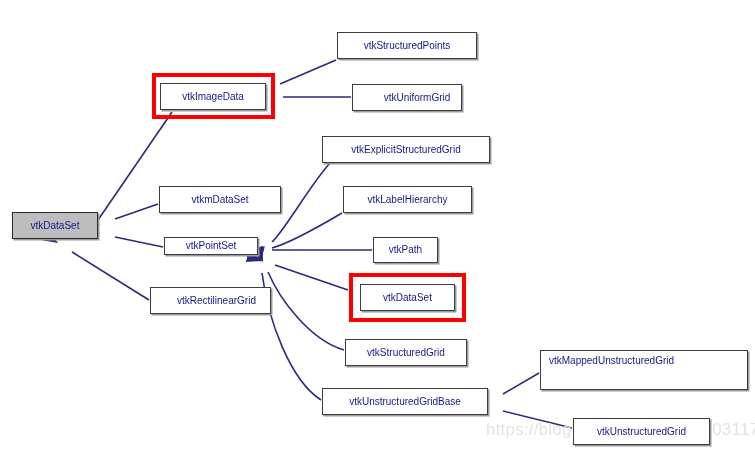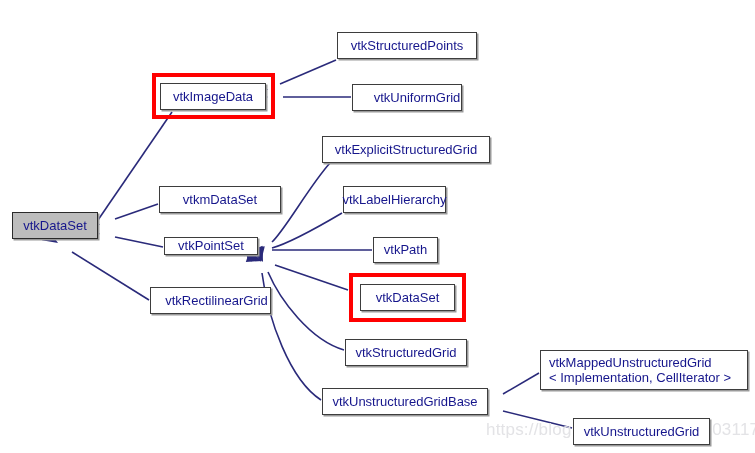--- a/index.html
+++ b/index.html
@@ -35,21 +35,21 @@
     letter-spacing: 0.2px;
     z-index: 1;
   }
   .node {
     position: absolute;
     box-sizing: border-box;
     background: #ffffff;
     border: 1px solid #3d3d3d;
     box-shadow: 1.5px 1.5px 0 0 #9a9a9a;
     color: #16168c;
-    font-size: 13px;
+    font-size: 10px;
     line-height: 1.18;
     display: flex;
     align-items: center;
     justify-content: center;
     text-align: center;
     white-space: pre-line;
     z-index: 3;
   }
   .node.root {
     background: #bdbdbd;
@@ -110,27 +110,27 @@
       <polygon points="0,0 15,-6.2 15,6.2" fill="#2a2a7a" transform="translate(489,408) rotate(194)"></polygon>
     </svg>
 
   <div id="node-layer">
       <div class="node root" style="left: 12px; top: 212px; width: 86px; height: 27px;"><span>vtkDataSet</span></div>
       <div class="node" style="left: 337px; top: 32px; width: 140px; height: 27px;"><span>vtkStructuredPoints</span></div>
       <div class="node" style="left: 160px; top: 83px; width: 106px; height: 27px;"><span>vtkImageData</span></div>
       <div class="node" style="left: 352px; top: 84px; width: 110px; height: 27px; padding-left: 20px;"><span>vtkUniformGrid</span></div>
       <div class="node" style="left: 322px; top: 136px; width: 168px; height: 27px;"><span>vtkExplicitStructuredGrid</span></div>
       <div class="node" style="left: 159px; top: 186px; width: 122px; height: 27px;"><span>vtkmDataSet</span></div>
-      <div class="node" style="left: 343px; top: 186px; width: 103px; height: 27px;"><span>vtkLabelHierarchy</span></div>
+      <div class="node" style="left: 343px; top: 186px; width: 129px; height: 27px;"><span>vtkLabelHierarchy</span></div>
       <div class="node" style="left: 164px; top: 237px; width: 94px; height: 18px;"><span>vtkPointSet</span></div>
       <div class="node" style="left: 373px; top: 237px; width: 65px; height: 26px;"><span>vtkPath</span></div>
       <div class="node" style="left: 150px; top: 287px; width: 121px; height: 27px; padding-left: 12px;"><span>vtkRectilinearGrid</span></div>
       <div class="node" style="left: 360px; top: 284px; width: 95px; height: 27px;"><span>vtkDataSet</span></div>
       <div class="node" style="left: 345px; top: 339px; width: 122px; height: 27px;"><span>vtkStructuredGrid</span></div>
-      <div class="node two-line" style="left: 540px; top: 350px; width: 208px; height: 40px;"><span class="line">vtkMappedUnstructuredGrid</span><span class="line">&lt; Implementation, CellIterator &gt;</span></div>
+      <div class="node two-line" style="left: 540px; top: 350px; width: 208px; height: 40px;"><span class="line">vtkMappedUnstructuredGrid</span></div>
       <div class="node" style="left: 322px; top: 388px; width: 166px; height: 27px;"><span>vtkUnstructuredGridBase</span></div>
       <div class="node" style="left: 573px; top: 418px; width: 137px; height: 27px;"><span>vtkUnstructuredGrid</span></div>
     </div>
   <div id="frame-layer">
       <div class="highlight-frame" style="left: 152px; top: 73px; width: 123px; height: 46px; border-color: rgb(255, 0, 0);"></div>
       <div class="highlight-frame" style="left: 349px; top: 273px; width: 117px; height: 49px; border-color: rgb(255, 0, 0);"></div>
     </div>
 
 </div>
 

